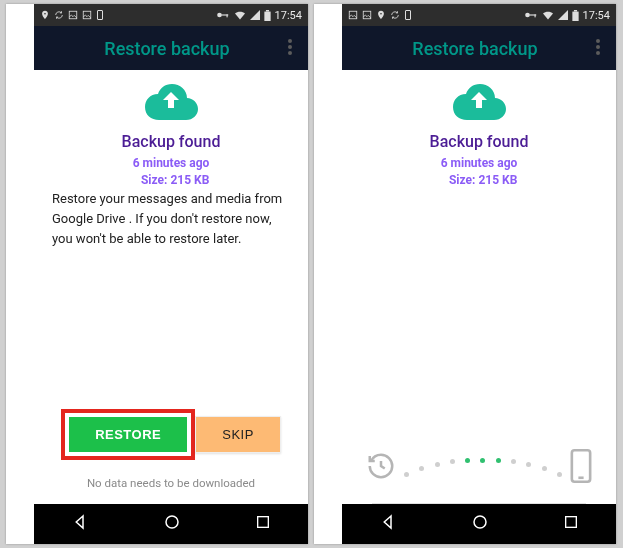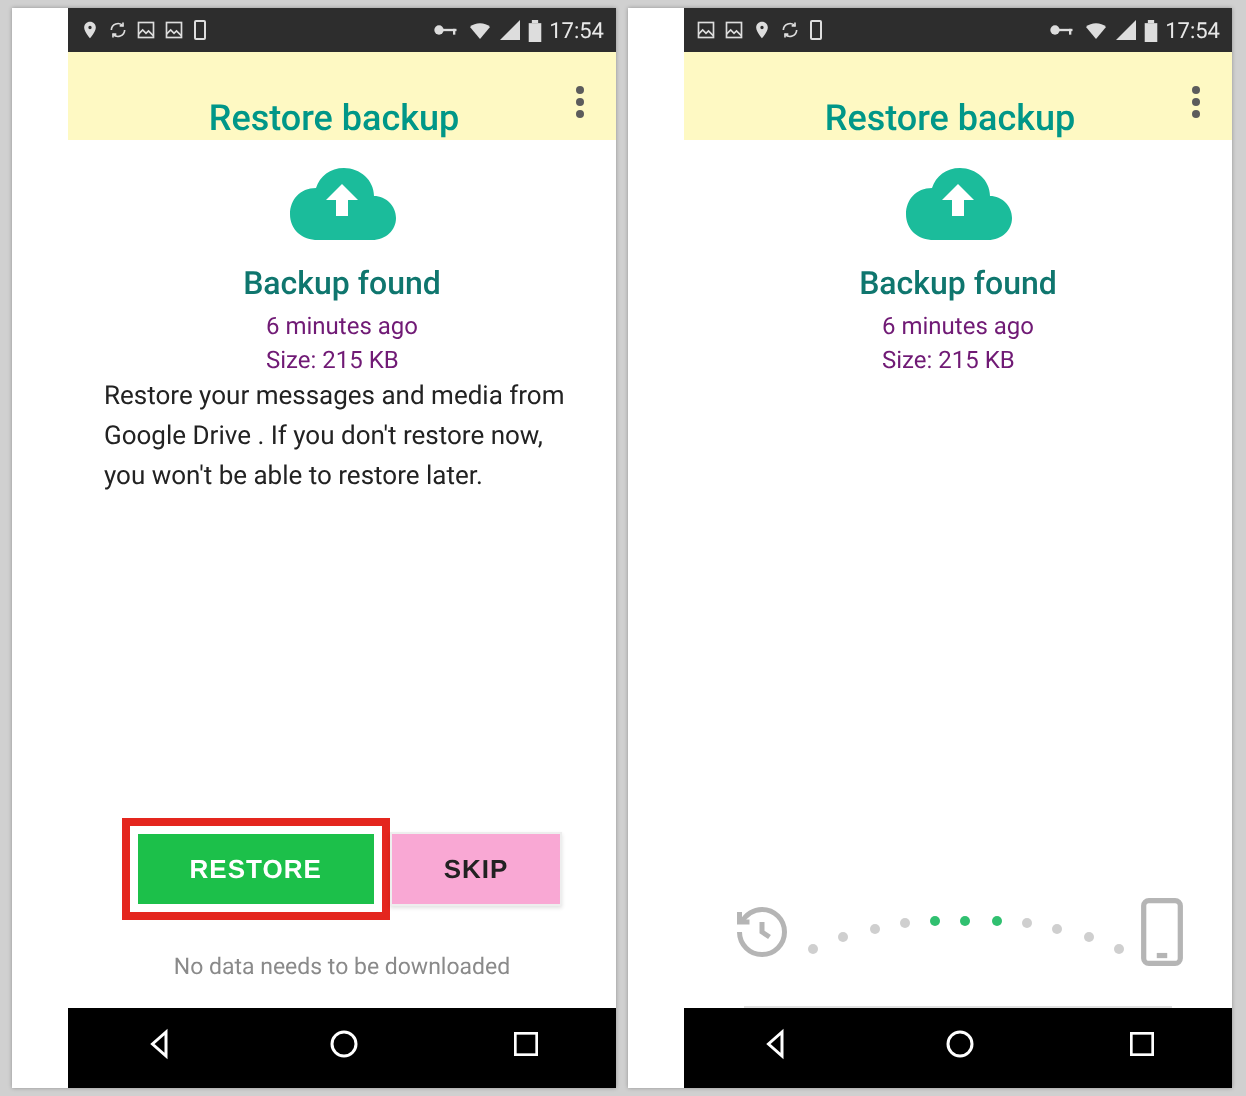--- a/index.html
+++ b/index.html
@@ -29,57 +29,57 @@
     font-size: 11px;
     display: flex;
     align-items: center;
     justify-content: space-between;
     padding: 0 6px;
   }
   .sb-left, .sb-right { display: flex; align-items: center; gap: 4px; }
   .sb-right span, .sb-left span { display: inline-flex; }
   .appbar {
     height: 44px;
-    background: #fef9c3;
+    background: #0f172a;
     color: #009788;
     display: flex;
-    align-items: flex-end;
+    align-items: center;
     padding: 0 10px 0 18px;
     font-size: 18px;
     font-weight: 500;
   }
   .appbar .title { flex: 1; text-align: center; }
   .appbar .menu { color: #5c5c5c; font-size: 18px; padding: 6px; }
   .content { flex: 1; display: flex; flex-direction: column; align-items: center; padding: 6px 18px 0; }
   .cloud { margin-top: 6px; color: #1bbc9b; }
-  .h2 { color: #0f766e; font-size: 16px; font-weight: 500; margin-top: 6px; }
-  .meta { color: #701a75; font-size: 12px; margin-top: 4px; text-align: left; line-height: 1.4; }
+  .h2 { color: #4c1d95; font-size: 16px; font-weight: 500; margin-top: 6px; }
+  .meta { color: #8b5cf6; font-size: 12px; margin-top: 4px; text-align: right; line-height: 1.4; font-weight: bold; }
   .body { color: #222; font-size: 13px; line-height: 1.55; }
   .btnrow { margin-top: auto; display: flex; padding-bottom: 10px; align-items: center; justify-content: center; width: 100%; }
   .btn-restore {
     background: #1cc04a;
     color: #fff;
     border: none;
     padding: 10px 26px;
     font-size: 13px;
     font-weight: 700;
     letter-spacing: 0.5px;
   }
   .btn-restore-wrap {
     border: 4px solid #e4261e;
     padding: 4px;
     display: inline-flex;
   }
   .btn-skip {
-    background: #f9a8d4;
+    background: #fdba74;
     color: #222;
     border: 1px solid #eee;
     padding: 10px 26px;
     font-size: 13px;
-    font-weight: 700;
+    font-weight: 400;
     letter-spacing: 0.5px;
     box-shadow: 0 1px 2px rgba(0,0,0,0.12);
   }
   .footnote { color: #8a8a8a; font-size: 11.5px; text-align: right; padding: 6px 0 14px; }
   .navbar {
     height: 40px;
     background: #000;
     display: flex;
     align-items: center;
     justify-content: space-around;

